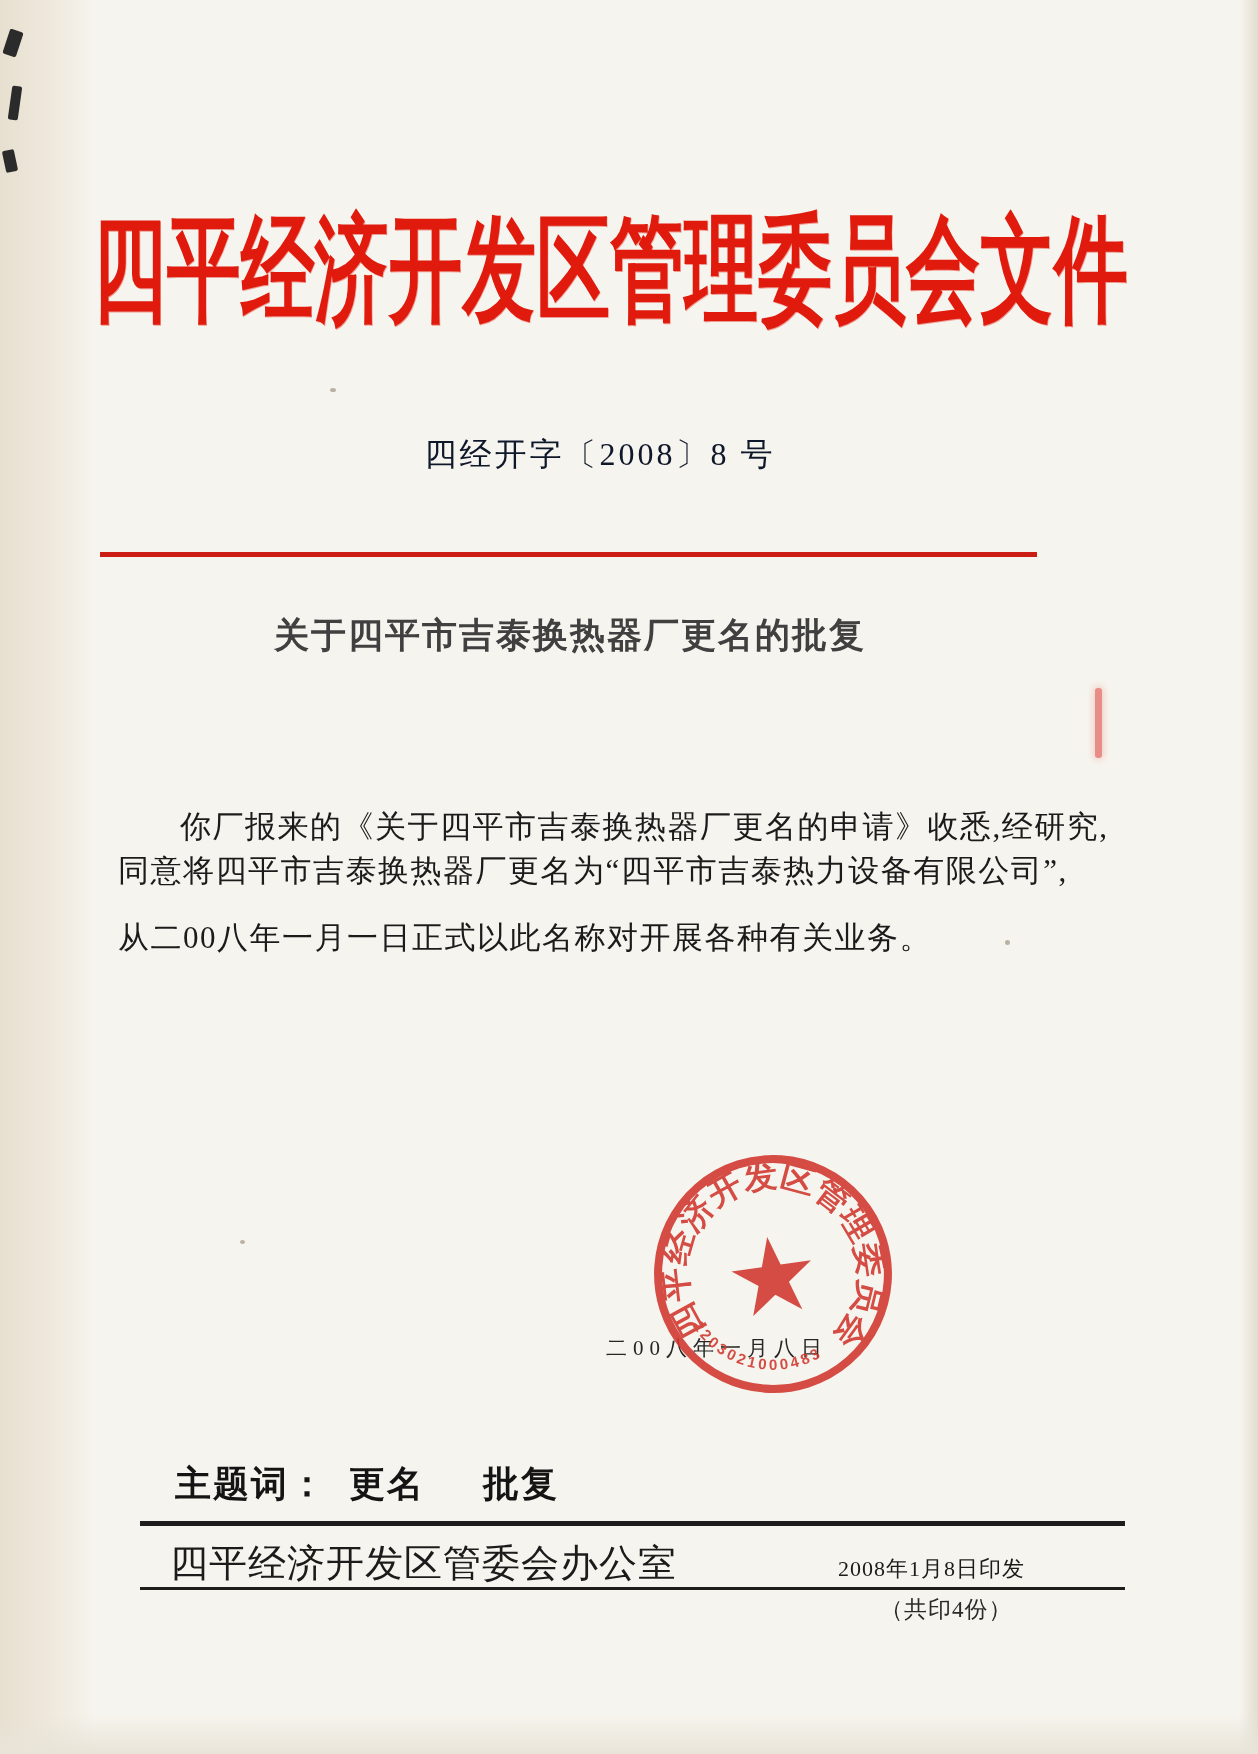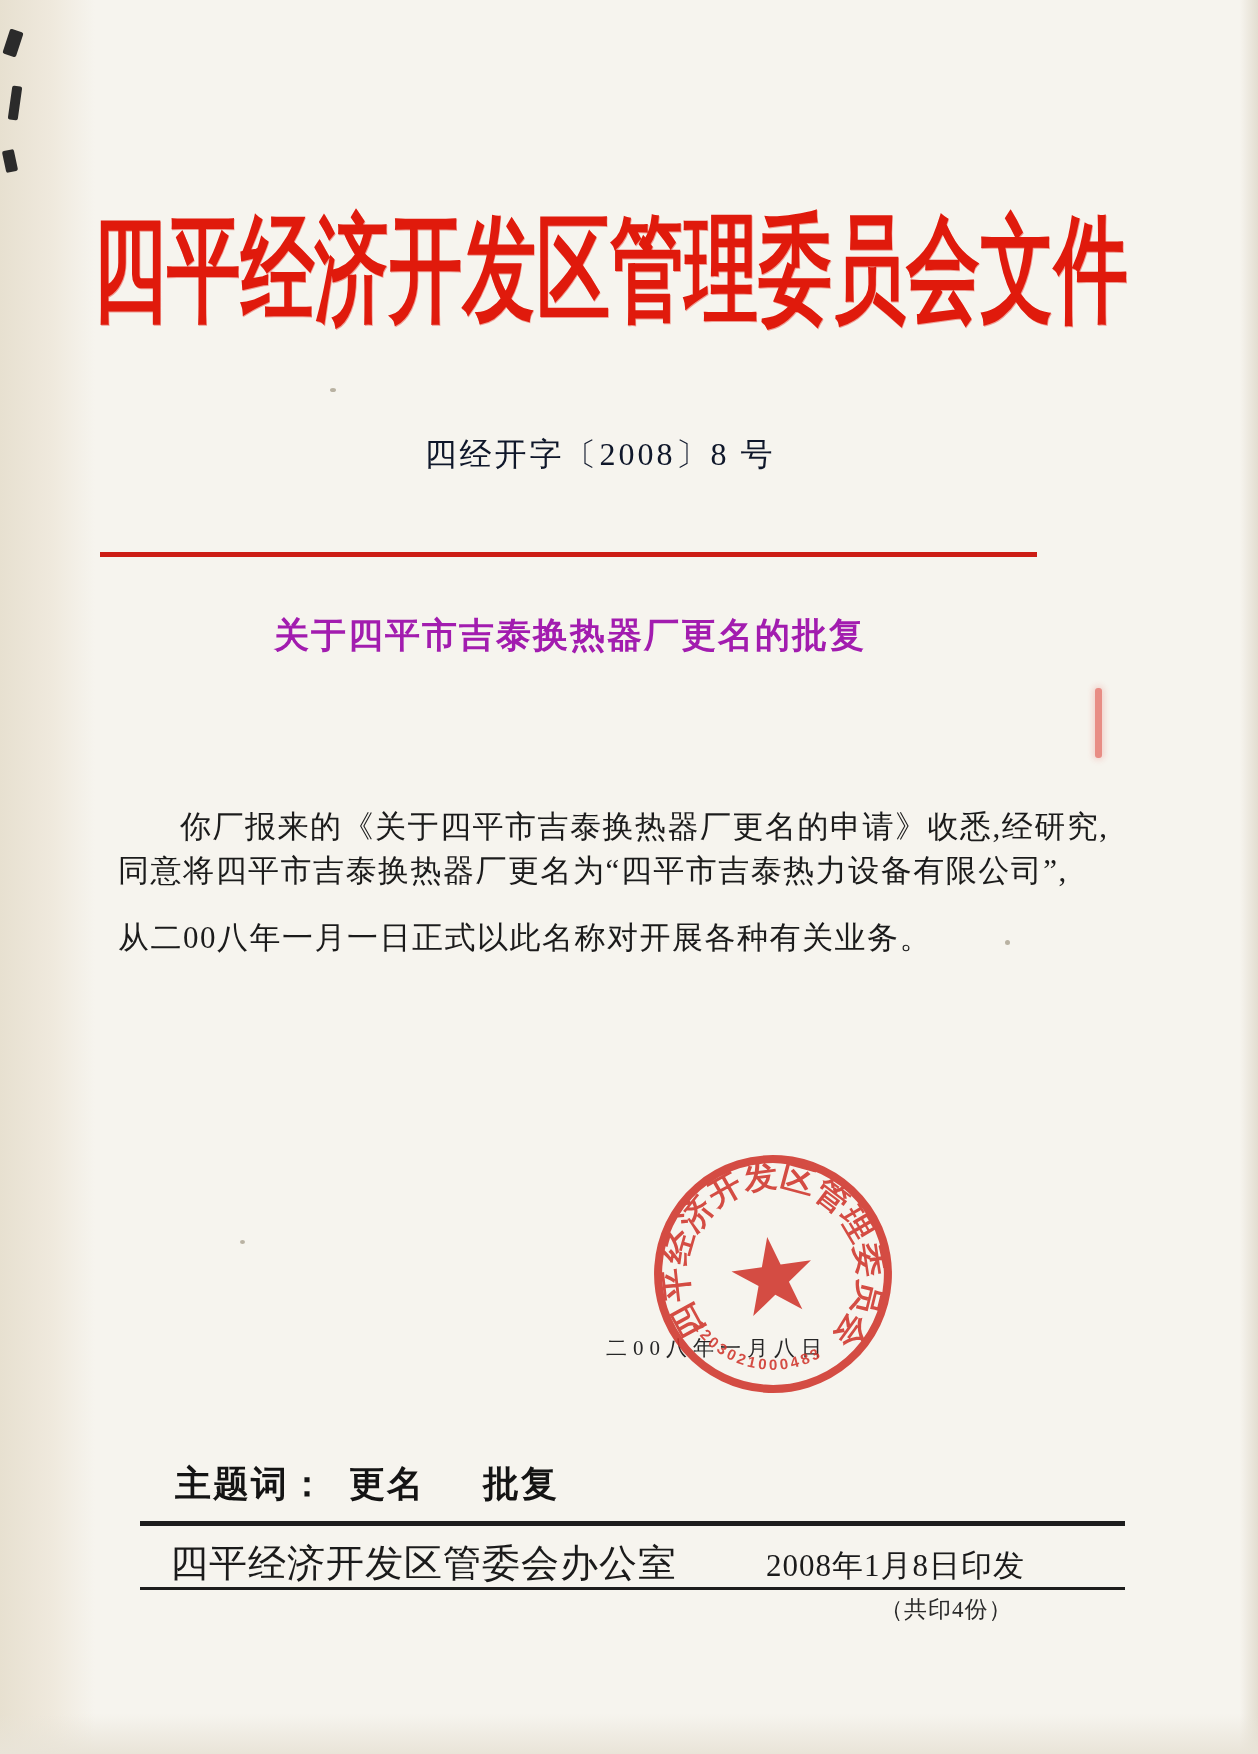--- a/index.html
+++ b/index.html
@@ -46,21 +46,21 @@
     text-align:center;font-size:32px;letter-spacing:3px;color:#0f172a;
   }
   .red-rule{
     position:absolute;left:100px;top:552px;width:937px;height:5px;
     background:#cc1d15;
   }
   .doc-title{
     position:absolute;left:100px;top:612px;width:940px;
     text-align:center;
     font-size:35px;font-weight:bold;letter-spacing:2px;
-    color:#a21caf;
+    color:#404040;
     font-family:"Liberation Sans","DejaVu Sans",sans-serif;
   }
   .body-line{
     position:absolute;left:118px;width:920px;
     font-size:31px;letter-spacing:1.5px;color:#1b1b1b;white-space:nowrap;
   }
   .indent{padding-left:62px;}
   .date-line{
     position:absolute;left:606px;top:1334px;
     font-size:21px;letter-spacing:6px;color:#262626;white-space:nowrap;
@@ -81,21 +81,21 @@
   .rule-a{top:1521px;height:5px;}
   .rule-b{top:1587px;height:3px;}
   .footer-row{
     position:absolute;left:140px;top:1538px;width:985px;
     display:flex;justify-content:space-between;align-items:baseline;
   }
   .footer-office{
     font-size:38px;letter-spacing:1px;color:#1b1b1b;padding-left:30px;
   }
   .footer-date{
-    font-size:31px;letter-spacing:1px;color:#1b1b1b;padding-right:100px;
+    font-size:22px;letter-spacing:1px;color:#1b1b1b;padding-right:100px;
   }
   .copies{
     position:absolute;left:880px;top:1594px;
     font-size:23px;color:#2a2a2a;letter-spacing:1px;
   }
   .speck{position:absolute;background:#b9b2a2;border-radius:50%;}
 </style>
 </head>
 <body>
 

